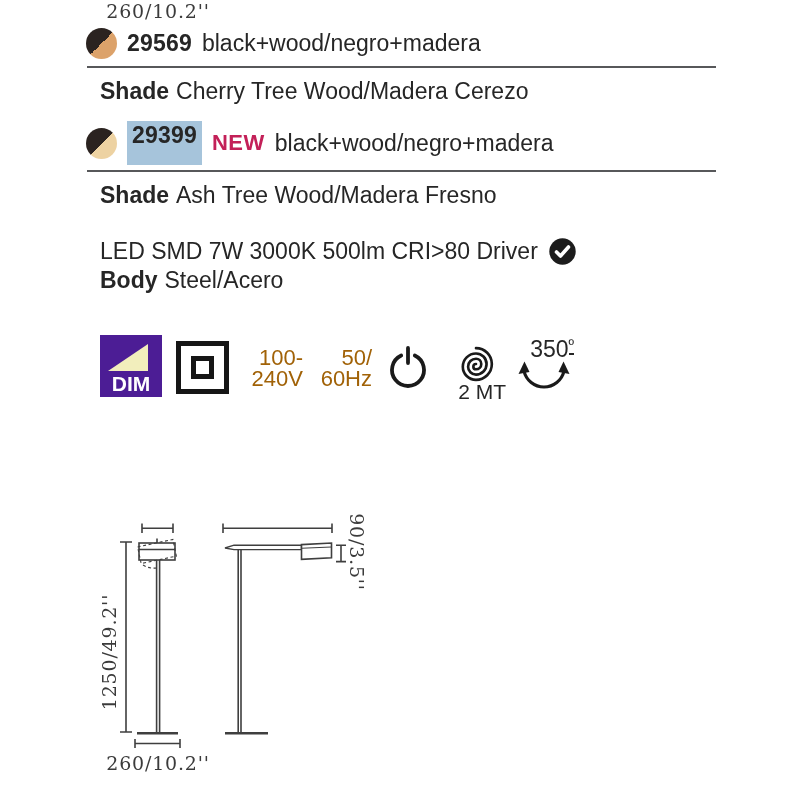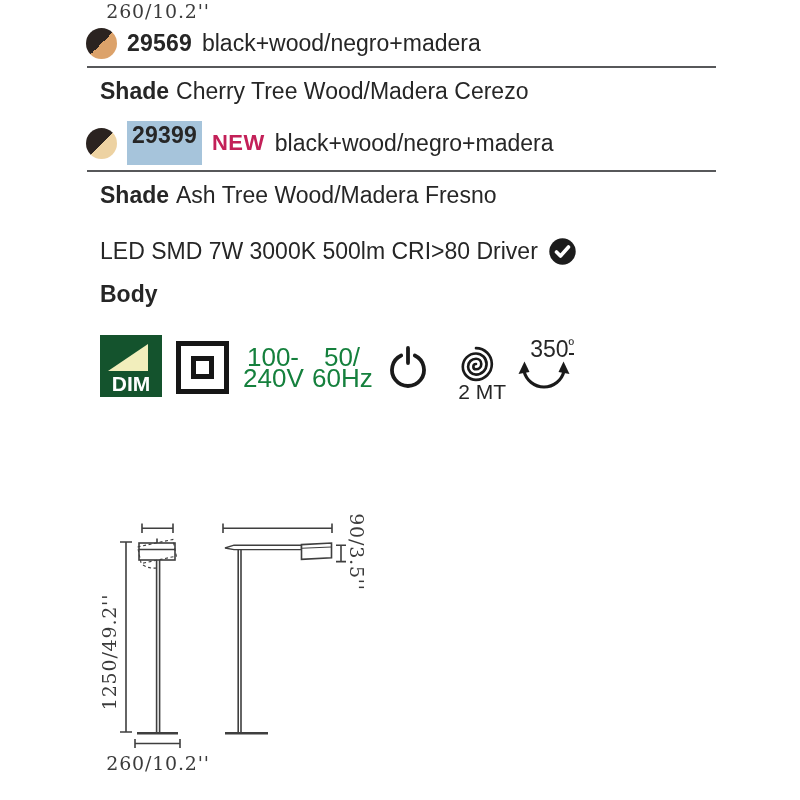--- a/index.html
+++ b/index.html
@@ -10,28 +10,28 @@
             font-size:23px;white-space:nowrap;}
   .swatch{width:31px;height:31px;border-radius:50%;flex:0 0 auto;}
   .code{font-size:23px;font-weight:700;letter-spacing:0.2px;}
   .code.hl{background:#a6c4db;padding:1px 5px 16px 5px;}
   .finish{font-size:23px;}
   .newtag{font-size:22px;font-weight:700;color:#c32058;letter-spacing:0.5px;}
   .divider{position:absolute;left:87px;width:629px;height:2px;background:#57585a;}
   .b{font-weight:700;}
   .checkwrap{display:inline-flex;margin-left:4px;}
   
-  .dimicon{position:absolute;left:100px;top:335px;width:62px;height:62px;background:#14532d;}
+  .dimicon{position:absolute;left:100px;top:335px;width:62px;height:62px;background:#4c1d95;}
   .dimicon svg{position:absolute;left:0;top:0;}
   .dimlabel{position:absolute;left:0;right:0;bottom:1px;text-align:center;
             font-size:21px;font-weight:700;color:#ffffff;letter-spacing:0px;}
   .classii{position:absolute;left:176px;top:341px;width:43px;height:43px;
            border:5px solid #161616;display:flex;align-items:center;justify-content:center;}
   .classii .inner{width:13px;height:13px;border:5px solid #161616;}
-  .stacktext{position:absolute;font-size:26px;color:#15803d;text-align:center;line-height:21px;width:60px;}
+  .stacktext{position:absolute;font-size:22px;color:#a16207;text-align:right;line-height:21px;width:60px;}
   .cableline{position:absolute;left:446px;top:380px;width:60px;text-align:right;
              font-size:21px;color:#262626;}
   .rot{position:absolute;left:516px;top:336px;width:58px;text-align:right;font-size:23px;color:#262626;}
   .ord{font-size:15px;border-bottom:2.5px solid #262626;vertical-align:7px;padding-bottom:0px;}
   
   #drawing{position:absolute;left:80px;top:490px;width:320px;height:300px;}
   #drawing svg{position:absolute;left:0;top:0;}
   .dimtext{position:absolute;font-family:"DejaVu Serif",serif;font-size:19px;color:#3b3b3b;
            letter-spacing:0.8px;text-align:center;white-space:nowrap;}
   .rotl{transform:rotate(-90deg);}
@@ -68,22 +68,23 @@
   <div class="textline" style="top:238px">
     <span>LED SMD 7W 3000K 500lm CRI&gt;80 Driver</span>
     <span class="checkwrap">
       <svg width="27" height="27" viewBox="0 0 27 27">
         <circle cx="13.5" cy="13.5" r="13.2" fill="#1c1c1c"></circle>
         <path d="M7.5 14 L11.5 18 L19.5 9" stroke="#ffffff" stroke-width="3.6" fill="none" stroke-linecap="round" stroke-linejoin="round"></path>
       </svg>
     </span>
   </div>
 
-  <div class="textline" style="top:281px">
+  <div class="textline" style="top:267px">
     <span class="b">Body</span>
+    <span>Steel/Acero</span>
   </div>
 
   <div class="dimicon">
     <svg width="62" height="62" viewBox="0 0 62 62">
       <polygon points="8,36 48,9 48,36" fill="#f2eebc"></polygon>
     </svg>
     <span class="dimlabel">DIM</span>
   </div>
 
   <div class="classii">

